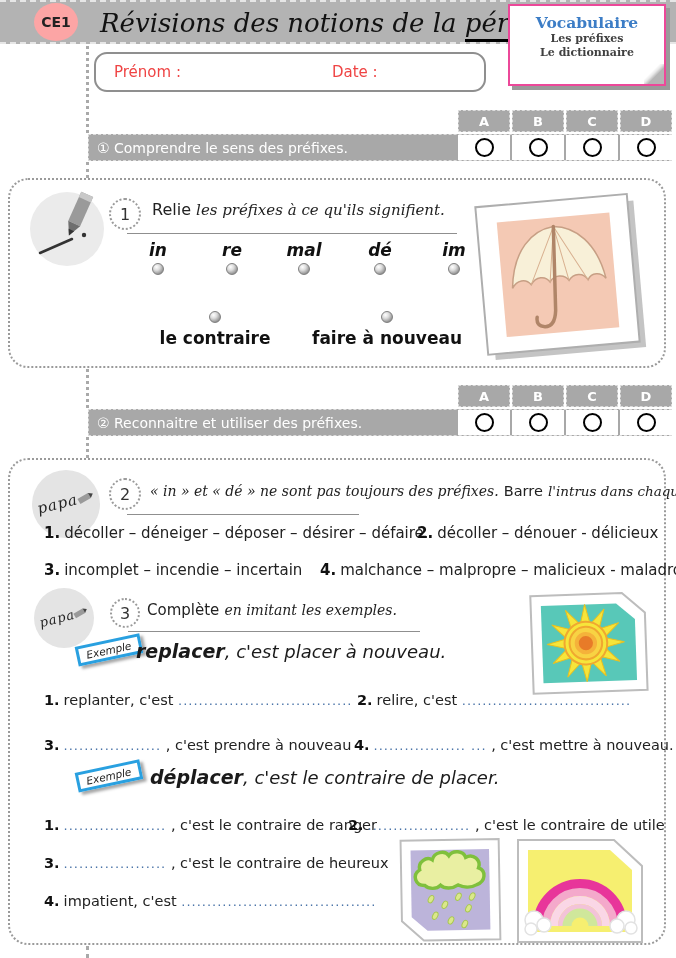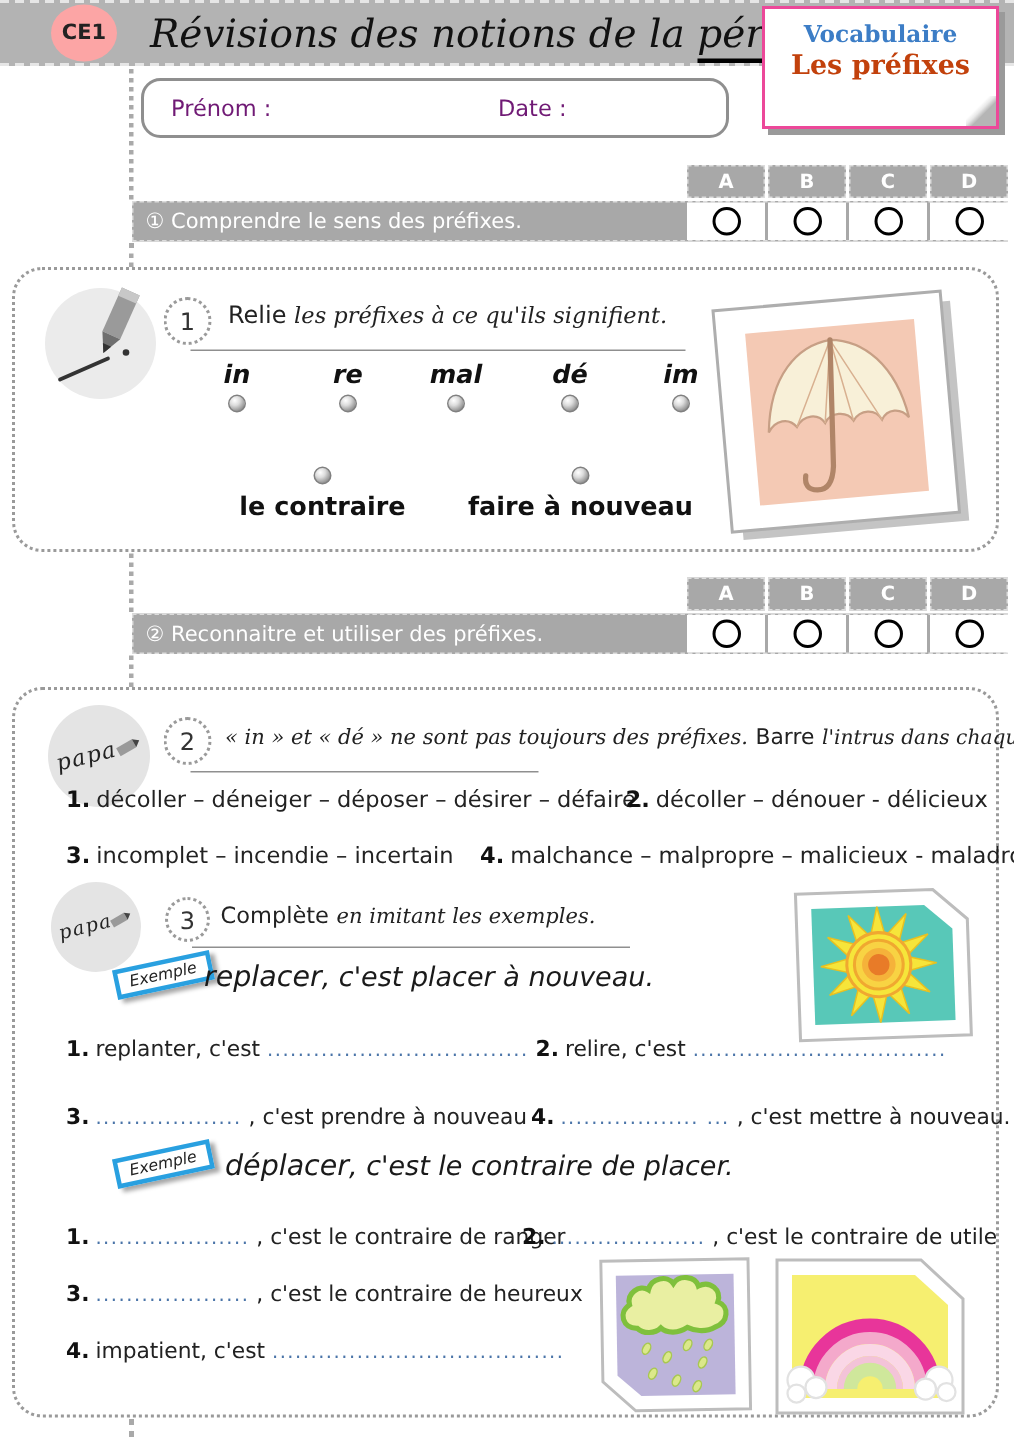--- a/index.html
+++ b/index.html
@@ -13,28 +13,28 @@
          background:#fca5a5;display:flex;align-items:center;justify-content:center;
          font-size:14px;font-weight:bold;color:#222;}
   .title{position:absolute;left:100px;top:0px;margin:0;font-weight:normal;
          font-family:"DejaVu Serif",serif;font-style:italic;font-size:26px;color:#111;
          white-space:nowrap;line-height:42px;}
   .title .u{border-bottom:3px solid #000;padding-bottom:1px;}
   .vocab-card{position:absolute;left:508px;top:4px;width:154px;height:78px;background:#fff;
          border:2px solid #ec4899;box-shadow:4px 4px 0 #9a9a9a;z-index:5;text-align:center;
          font-family:"DejaVu Serif",serif;font-weight:bold;}
   .vc-subject{margin-top:7px;font-size:15.5px;color:#3c7dc6;}
-  .vc-line{font-size:18px;color:#c2410c;line-height:1.3;}
+  .vc-line{font-size:11px;color:#404040;line-height:1.3;}
   .fold{position:absolute;right:0;bottom:0;width:20px;height:20px;
         background:linear-gradient(315deg,#b5b5b5 40%,#e9e9e9 52%,#fff 62%);}
 
   
   .id-box{position:absolute;left:94px;top:52px;width:392px;height:40px;background:#fff;
           border:2px solid #8f8f8f;border-radius:13px;box-sizing:border-box;}
-  .id-label{position:absolute;top:9px;font-size:15px;color:#701a75;text-align:center;}
+  .id-label{position:absolute;top:9px;font-size:15px;color:#ef4444;text-align:center;}
   .id-fill{position:absolute;top:9px;height:20px;}
 
   
   .vdots{position:absolute;left:86px;width:0;border-left:3px dotted #a9a9a9;}
 
   
   .gcell-h{position:absolute;width:52px;height:22px;background:#a8a8a8;
            border:1px dashed #dcdcdc;box-sizing:border-box;display:flex;align-items:center;
            justify-content:center;color:#fff;font-size:13px;font-weight:bold;}
   .gbar{position:absolute;left:88px;width:584px;height:27px;background:#a8a8a8;
@@ -75,35 +75,36 @@
   .wrow{position:absolute;white-space:nowrap;font-size:15px;color:#222;}
   .wnum{font-weight:bold;margin-right:4px;color:#111;}
   .frow{position:absolute;white-space:nowrap;font-size:14.5px;color:#222;}
   .dots{color:#4a74a8;letter-spacing:1px;font-size:13px;}
 
   .badge-ex{position:absolute;transform:rotate(-12deg);background:#fff;
             border:3px solid #29a0e0;padding:1px 7px;font-size:10.5px;font-style:italic;
             color:#222;box-shadow:3px 3px 3px rgba(0,0,0,.35);}
   .example{position:absolute;white-space:nowrap;font-family:"DejaVu Sans",sans-serif;
            font-style:italic;font-size:18px;color:#1a1a1a;}
-  .exw{font-weight:normal;font-size:19px;}
+  .exw{font-weight:bold;font-size:19px;}
 </style>
 </head>
 <body>
 
 <div class="page">
 
   <header class="band">
     <h1 class="title"><span>Révisions des notions de la </span><span class="u">période 4</span></h1>
   </header>
   <div class="badge">CE1</div>
 
   <aside class="vocab-card">
     <div class="vc-subject">Vocabulaire</div>
     <div class="vc-line">Les préfixes</div>
+    <div class="vc-line">Le dictionnaire</div>
     <div class="fold"></div>
   </aside>
 
   <div class="id-box">
     <span class="id-label" style="left:18px;">Prénom :</span>
     <span class="id-fill" style="left:90px;width:130px;"></span>
     <span class="id-label" style="left:236px;">Date :</span>
     <span class="id-fill" style="left:290px;width:90px;"></span>
   </div>
 

